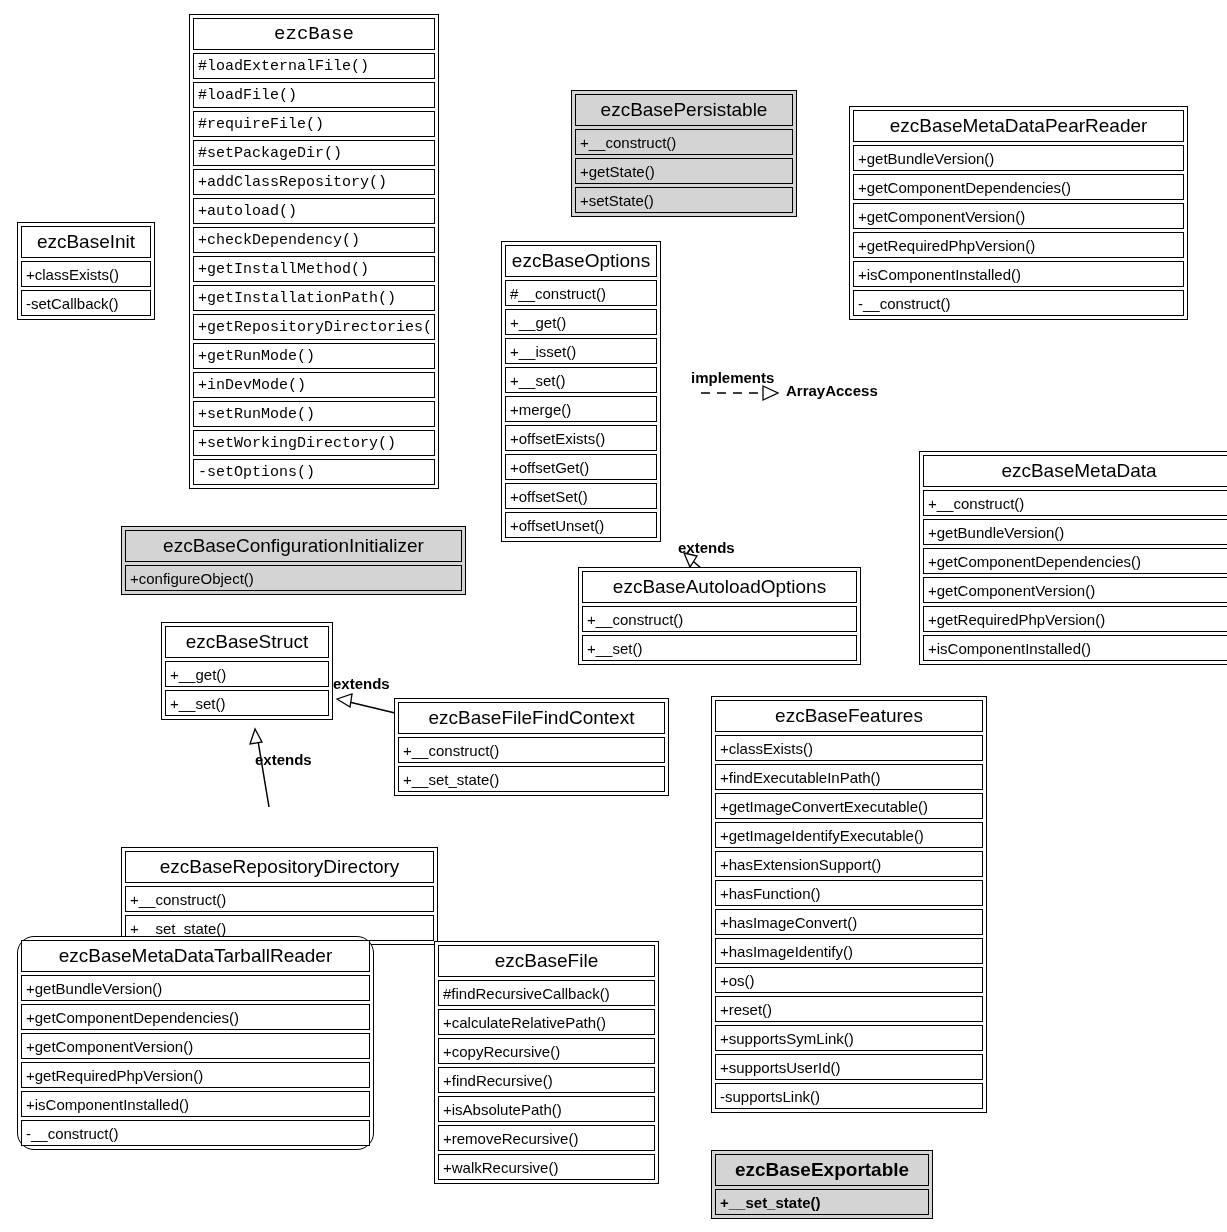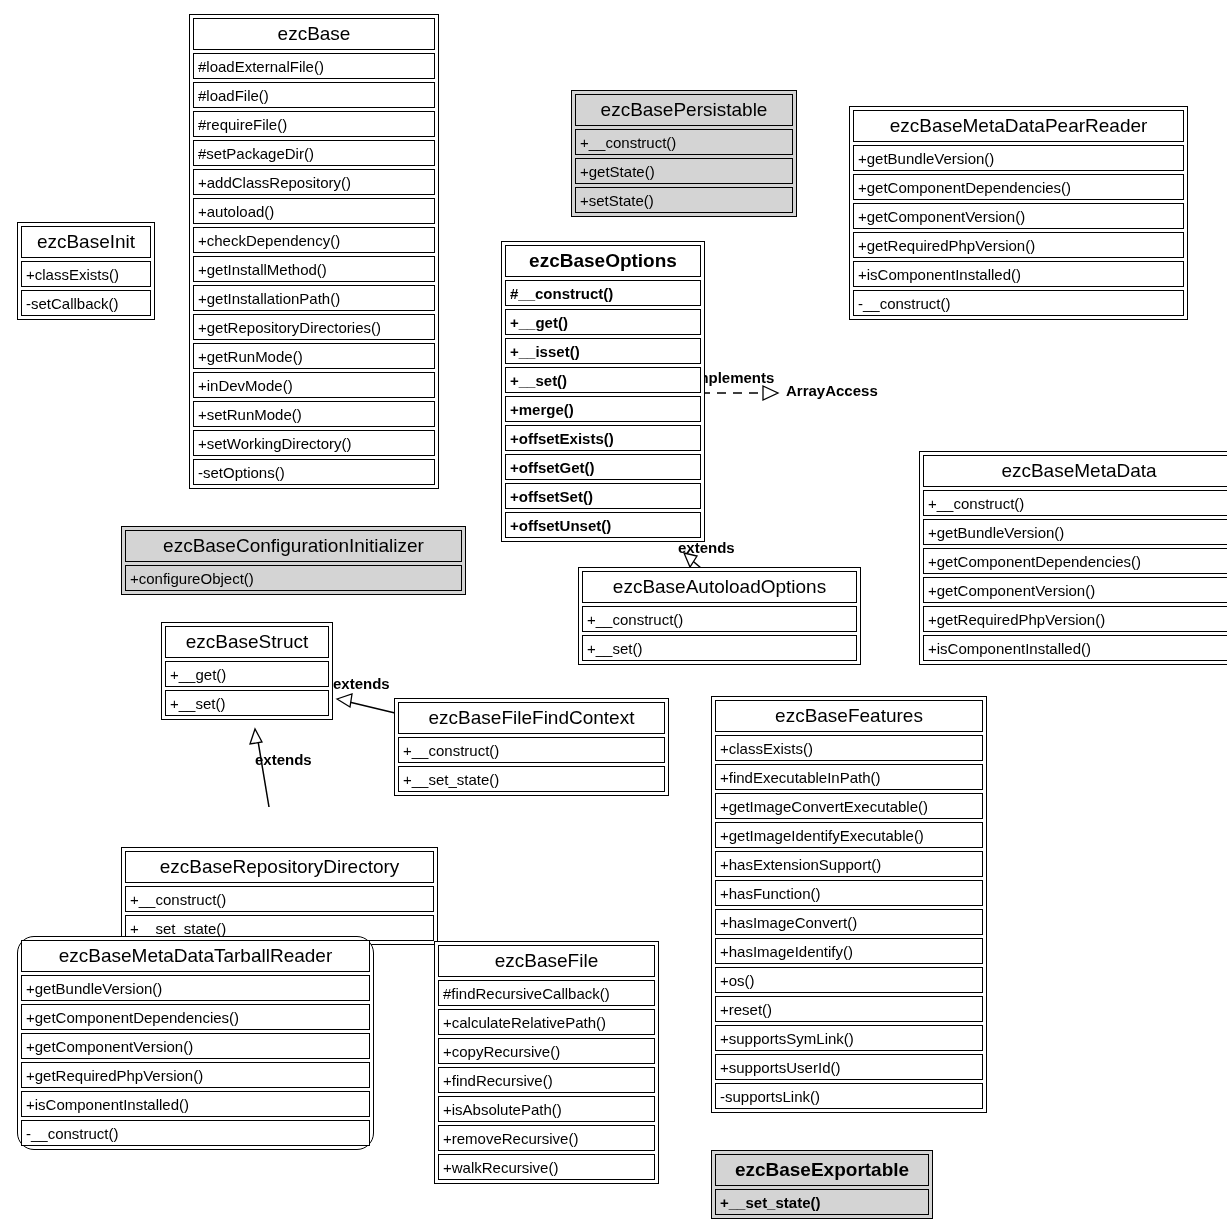--- a/index.html
+++ b/index.html
@@ -105,21 +105,21 @@
       <polygon points="255,729 250,744 262,742"></polygon>
     </g>
   </svg>
 
   <div class="rel-label" style="left:691px; top:369px;">implements</div>
   <div class="rel-label" style="left:786px; top:382px;">ArrayAccess</div>
   <div class="rel-label" style="left:678px; top:539px;">extends</div>
   <div class="rel-label" style="left:333px; top:675px;">extends</div>
   <div class="rel-label" style="left:255px; top:751px;">extends</div>
 
-<div class="uml-box" style="left: 189px; top: 14px; width: 250px;">
+<div class="uml-box" style="left: 189px; top: 14px; width: 250px; font-family: Liberation Mono, monospace;">
       <div class="uml-title">ezcBase</div>
       <div class="uml-method">#loadExternalFile()</div>
       <div class="uml-method">#loadFile()</div>
       <div class="uml-method">#requireFile()</div>
       <div class="uml-method">#setPackageDir()</div>
       <div class="uml-method">+addClassRepository()</div>
       <div class="uml-method">+autoload()</div>
       <div class="uml-method">+checkDependency()</div>
       <div class="uml-method">+getInstallMethod()</div>
       <div class="uml-method">+getInstallationPath()</div>
@@ -143,21 +143,21 @@
     </div>
     <div class="uml-box" style="left: 849px; top: 106px; width: 339px;">
       <div class="uml-title">ezcBaseMetaDataPearReader</div>
       <div class="uml-method">+getBundleVersion()</div>
       <div class="uml-method">+getComponentDependencies()</div>
       <div class="uml-method">+getComponentVersion()</div>
       <div class="uml-method">+getRequiredPhpVersion()</div>
       <div class="uml-method">+isComponentInstalled()</div>
       <div class="uml-method">-__construct()</div>
     </div>
-    <div class="uml-box" style="left: 501px; top: 241px; width: 204px; font-weight: bold;">
+    <div class="uml-box" style="left: 501px; top: 241px; width: 160px;">
       <div class="uml-title">ezcBaseOptions</div>
       <div class="uml-method">#__construct()</div>
       <div class="uml-method">+__get()</div>
       <div class="uml-method">+__isset()</div>
       <div class="uml-method">+__set()</div>
       <div class="uml-method">+merge()</div>
       <div class="uml-method">+offsetExists()</div>
       <div class="uml-method">+offsetGet()</div>
       <div class="uml-method">+offsetSet()</div>
       <div class="uml-method">+offsetUnset()</div>

